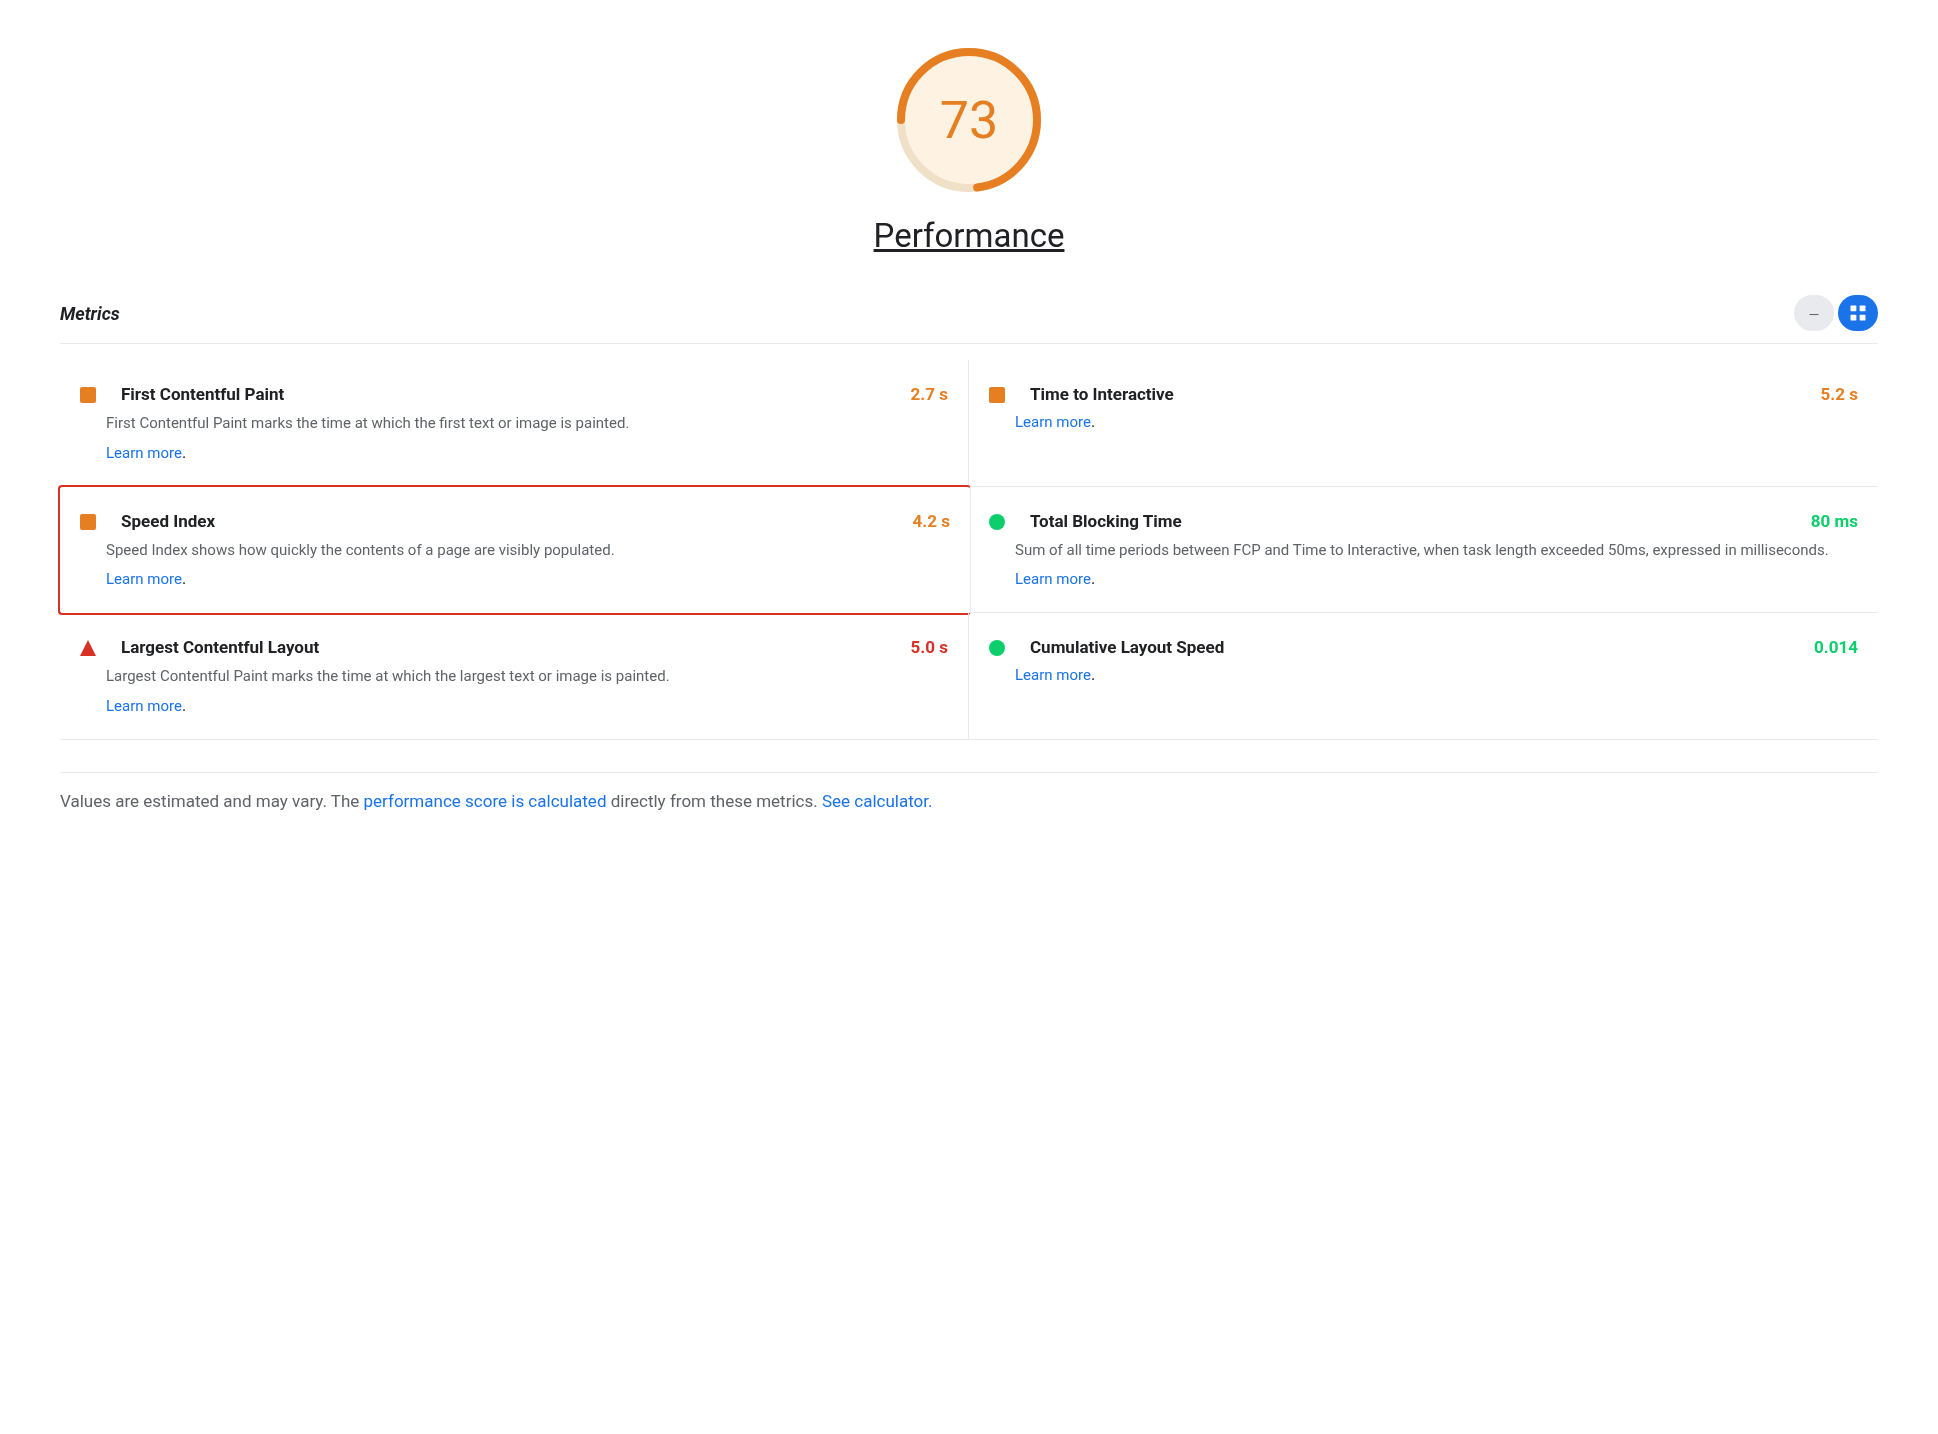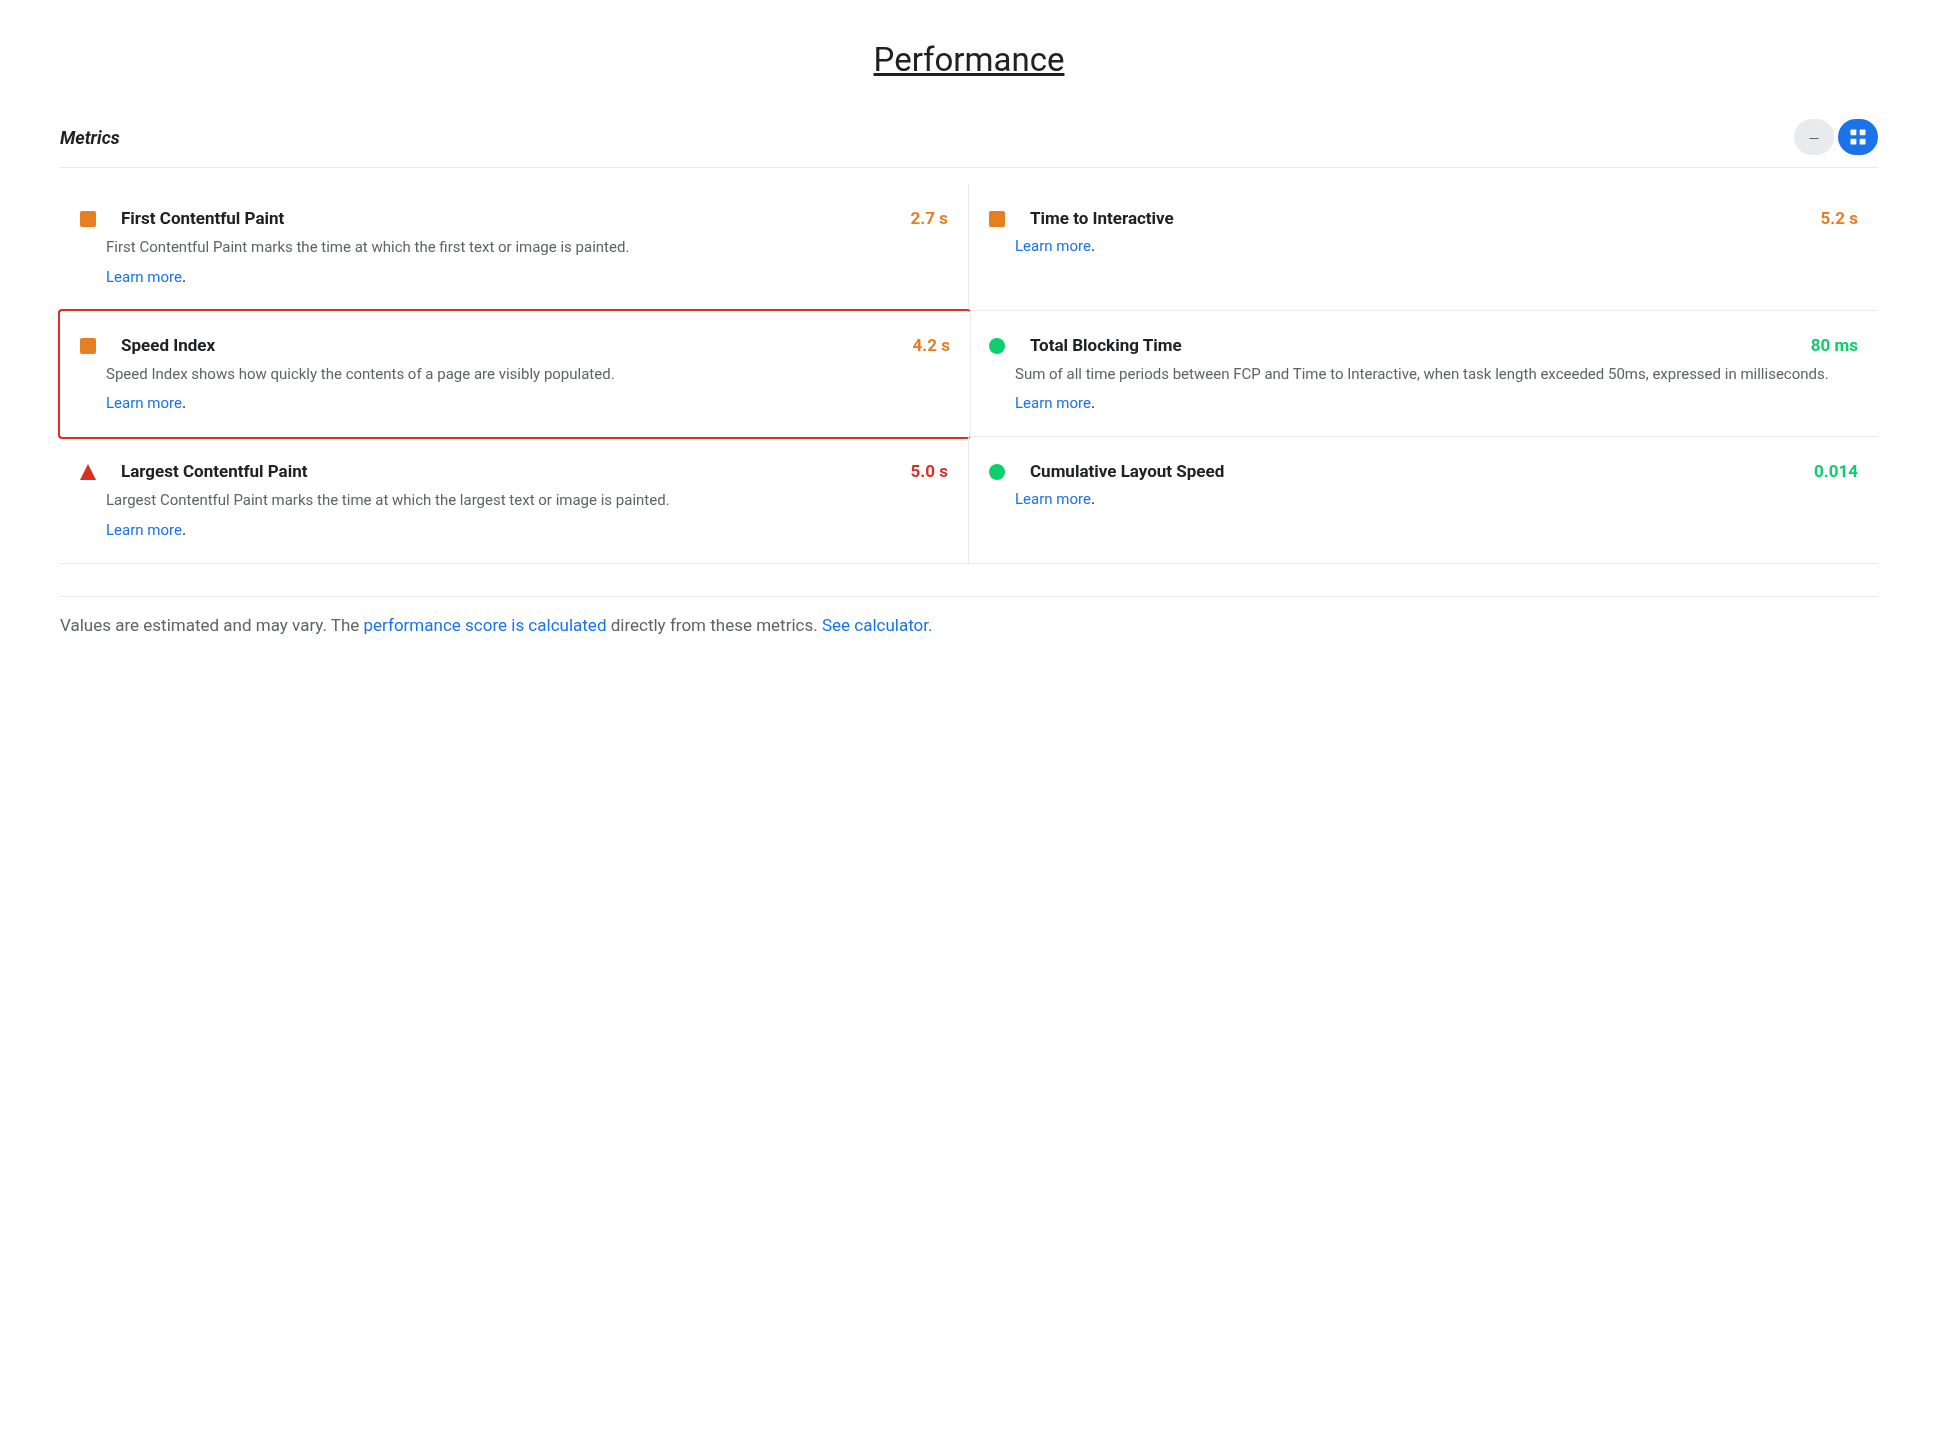--- a/index.html
+++ b/index.html
@@ -195,20 +195,31 @@
 
     .footer a {
       color: #1a73e8;
       text-decoration: none;
     }
   </style>
 </head>
 <body>
 
 <div class="score-section">
+  <div class="score-circle-wrapper">
+    <svg viewBox="0 0 160 160">
+
+      <circle cx="80" cy="80" r="68" fill="#fef3e2" stroke="none"></circle>
+
+      <circle cx="80" cy="80" r="68" fill="none" stroke="#f0e0c8" stroke-width="8"></circle>
+
+      <circle cx="80" cy="80" r="68" fill="none" stroke="#e67e22" stroke-width="8" stroke-dasharray="312 115" stroke-dashoffset="107" stroke-linecap="round" transform="rotate(-90 80 80)"></circle>
+    </svg>
+    <span class="score-inner">73</span>
+  </div>
   <div class="score-label">Performance</div>
 </div>
 
 <div class="metrics-header">
   <span class="metrics-title">Metrics</span>
   <div class="view-toggle">
     <button class="toggle-btn inactive">
       <span>⎯</span>
     </button>
     <button class="toggle-btn active">
@@ -247,21 +258,21 @@
     <div class="metric-item"><div class="metric-header">
         <div class="metric-title-row">
           <div class="metric-icon green-circle"></div>
           <span class="metric-name">Total Blocking Time</span>
         </div>
         <span class="metric-value green">80 ms</span>
       </div><p class="metric-description">Sum of all time periods between FCP and Time to Interactive, when task length exceeded 50ms, expressed in milliseconds.</p><a class="metric-link" href="#">Learn more</a><span>.</span></div>
     <div class="metric-item"><div class="metric-header">
         <div class="metric-title-row">
           <div class="metric-icon red-triangle"></div>
-          <span class="metric-name">Largest Contentful Paint</span>
+          <span class="metric-name">Largest Contentful Layout</span>
         </div>
         <span class="metric-value red">5.0 s</span>
       </div><p class="metric-description">Largest Contentful Paint marks the time at which the largest text or image is painted.</p><a class="metric-link" href="#">Learn more</a><span>.</span></div>
     <div class="metric-item"><div class="metric-header">
         <div class="metric-title-row">
           <div class="metric-icon green-circle"></div>
           <span class="metric-name">Cumulative Layout Speed</span>
         </div>
         <span class="metric-value green">0.014</span>
       </div><a class="metric-link" href="#">Learn more</a><span>.</span></div>

